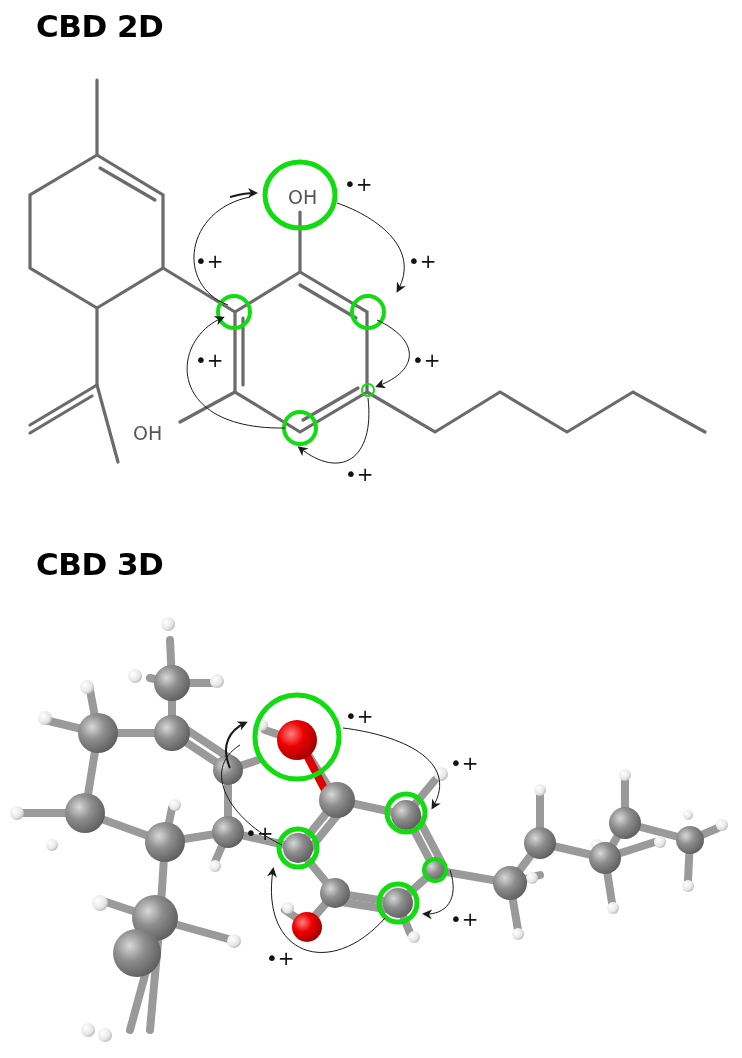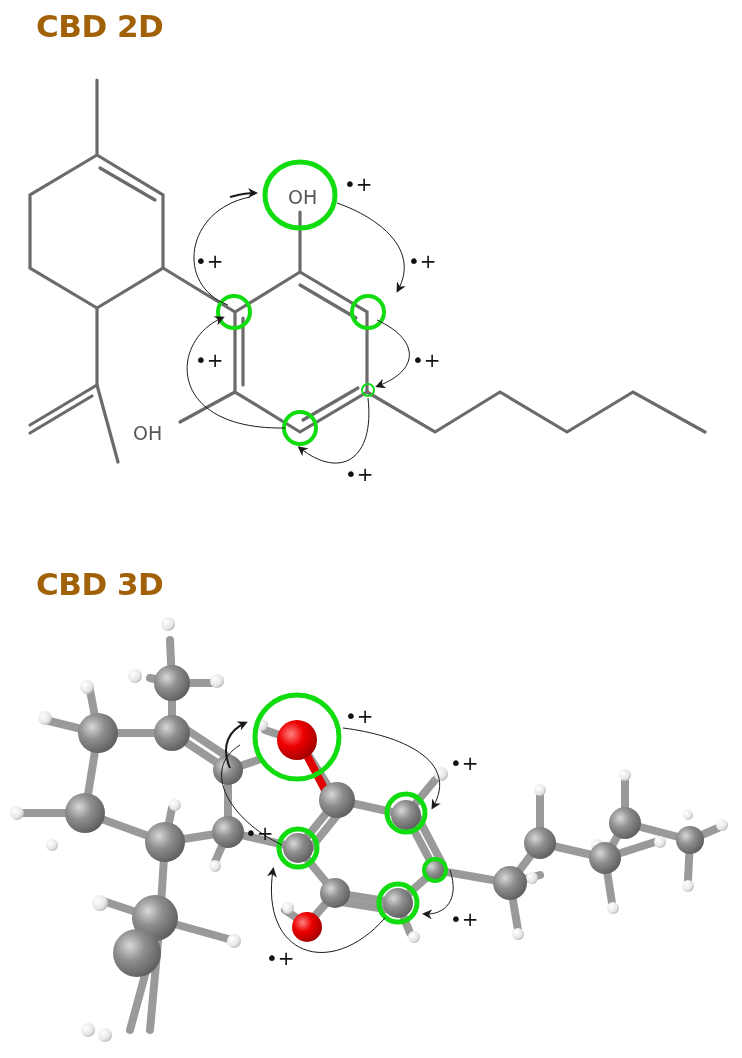--- a/index.html
+++ b/index.html
@@ -1,19 +1,19 @@
 <!DOCTYPE html>
 <html><head>
   <meta charset="utf-8">
   <style>
     html, body { margin: 0; padding: 0; background: #ffffff; }
     body { width: 742px; height: 1058px; position: relative; overflow: hidden;
            font-family: "Liberation Sans", sans-serif; }
     .title { position: absolute; font-family: "DejaVu Sans", sans-serif; font-weight: bold;
-             font-size: 31px; color: #a16207; letter-spacing: -0.5px; margin: 0; }
+             font-size: 31px; color: #000000; letter-spacing: -0.5px; margin: 0; }
     svg { position: absolute; left: 0; }
     .bond { stroke: #6b6b6b; stroke-width: 3.2; fill: none; stroke-linecap: round; }
     .atomlbl { font-family: "DejaVu Sans", sans-serif; font-size: 19px; fill: #555; }
     .mark { stroke: #10dc10; fill: none; }
     .arrow { stroke: #1a1a1a; fill: none; }
     .radlbl { font-family: "DejaVu Sans", sans-serif; font-size: 20px; fill: #111; }
   </style>
 </head>
 <body>
 
@@ -74,21 +74,21 @@
   <g>
     <text class="radlbl" x="344" y="191">•+</text>
     <text class="radlbl" x="195" y="268">•+</text>
     <text class="radlbl" x="408" y="268">•+</text>
     <text class="radlbl" x="195" y="367">•+</text>
     <text class="radlbl" x="412" y="367">•+</text>
     <text class="radlbl" x="345" y="481">•+</text>
   </g>
 </svg>
 
-<h1 class="title" style="left:36px; top:566px;">CBD 3D</h1>
+<h1 class="title" style="left:36px; top:546px;">CBD 3D</h1>
 
 <svg width="742" height="470" style="top:588px;" viewBox="0 588 742 470">
   <defs>
     <radialGradient id="gC" cx="35%" cy="35%" r="70%">
       <stop offset="0%" stop-color="#d8d8d8"></stop>
       <stop offset="45%" stop-color="#8e8e8e"></stop>
       <stop offset="100%" stop-color="#5e5e5e"></stop>
     </radialGradient>
     <radialGradient id="gH" cx="35%" cy="35%" r="70%">
       <stop offset="0%" stop-color="#ffffff"></stop>

